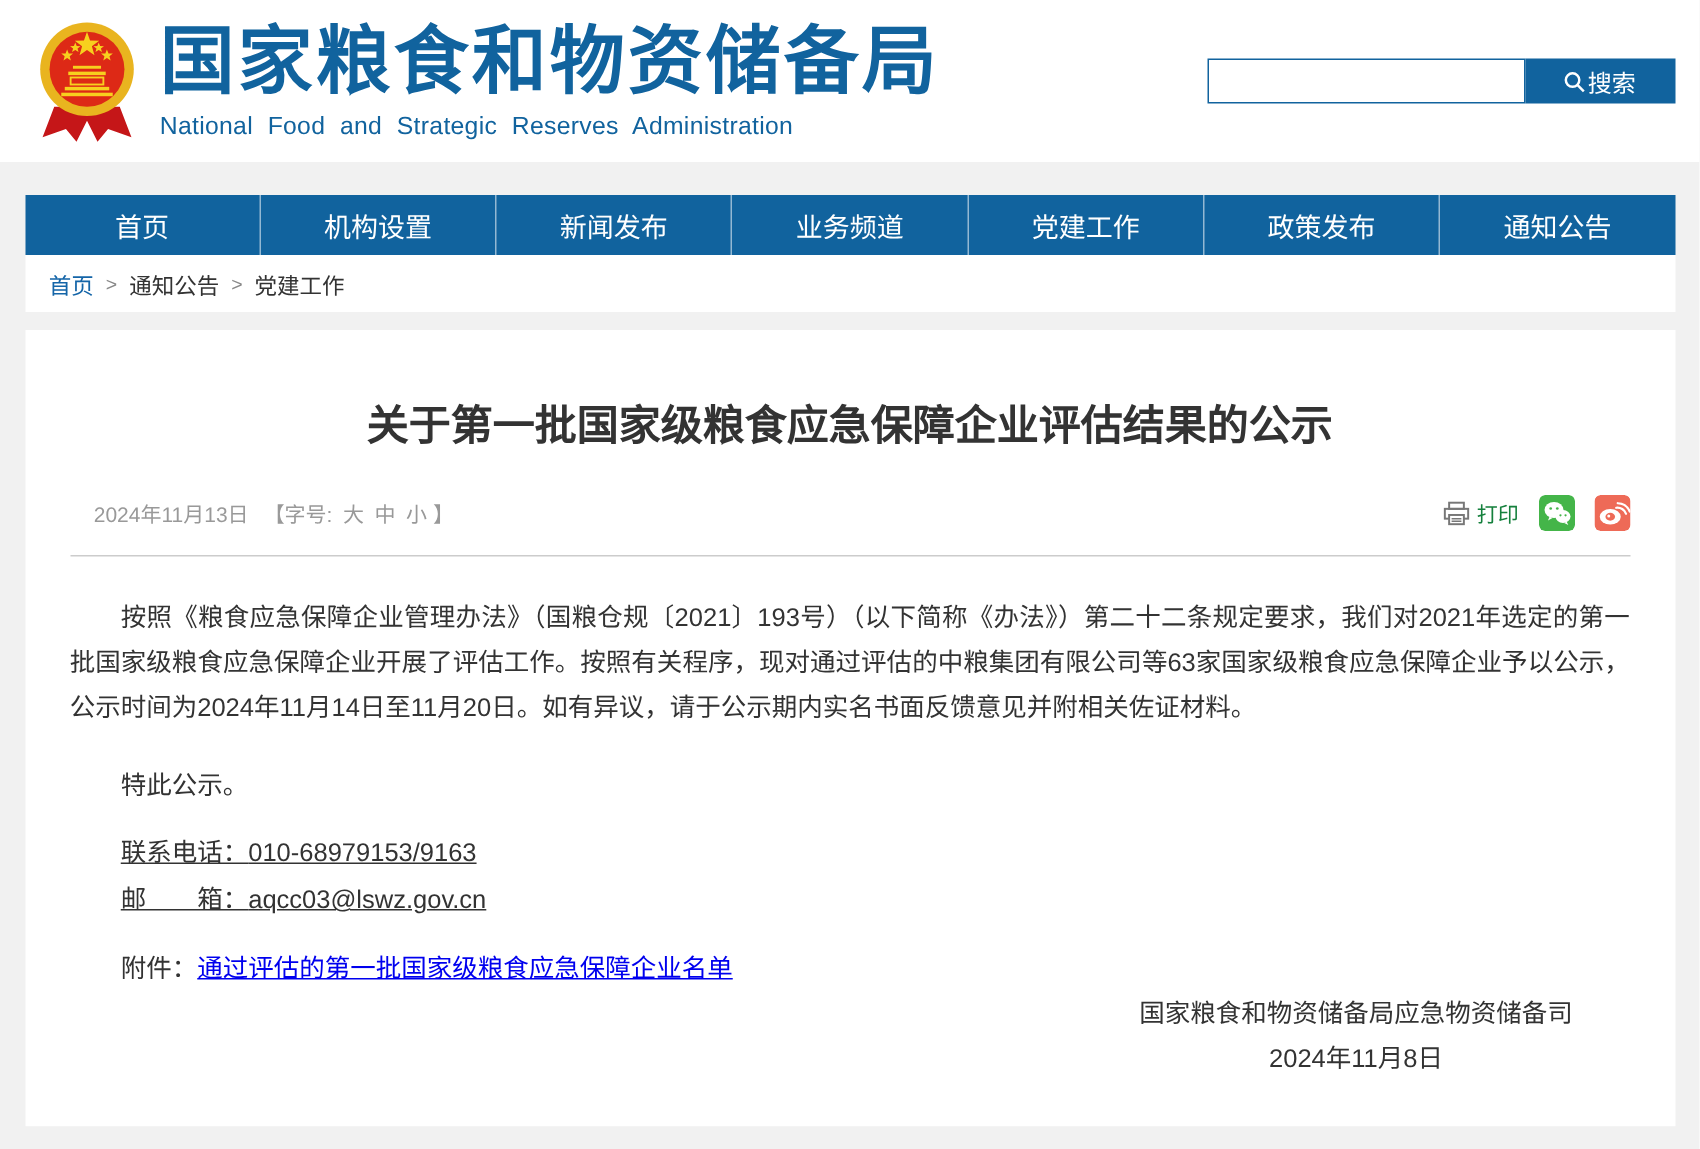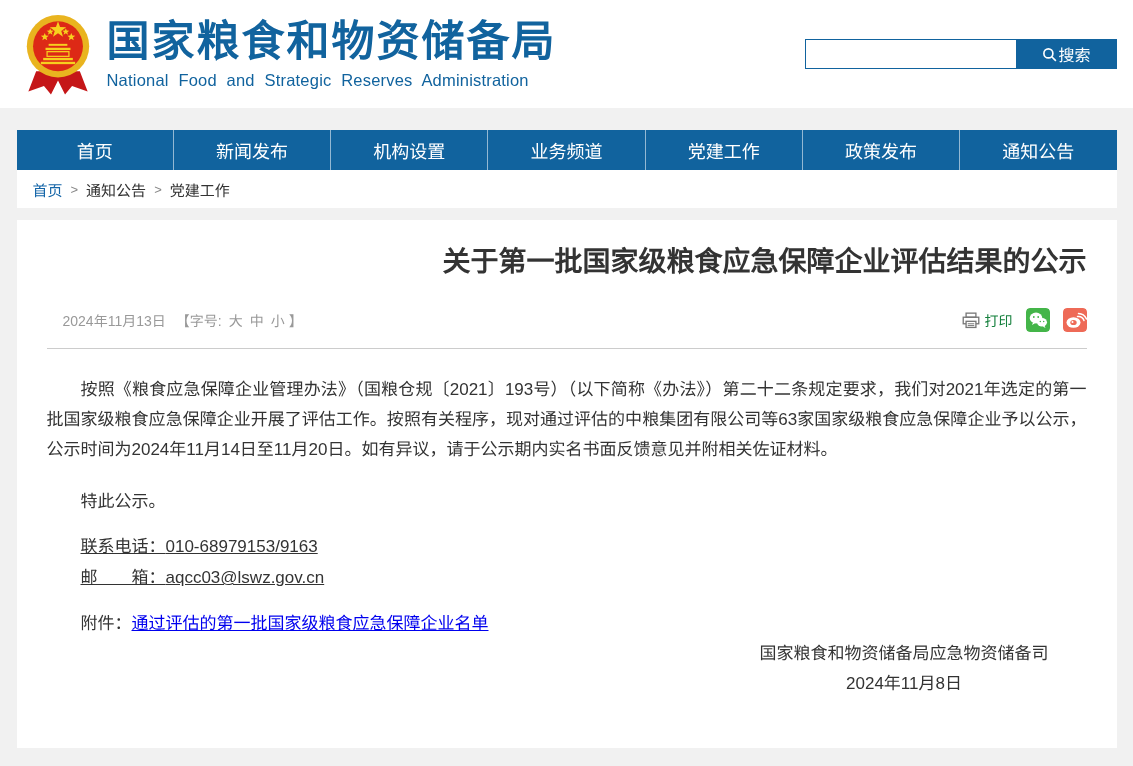--- a/index.html
+++ b/index.html
@@ -10,21 +10,21 @@
     color:#333;
   }
   .container { width:1100px; margin:0 auto; }
 
   
   .site-header { background:#fff; height:108px; width:100%; }
   .site-header .container { display:flex; align-items:center; height:100%; }
   .logo-wrap { width:78px; height:94px; flex:0 0 auto; margin-left:2px; cursor:pointer; }
   .brand { margin-left:10px; }
   .brand-cn {
-    color:#11639e; font-size:43px; font-weight:bold; letter-spacing:2px;
+    color:#11639e; font-size:50px; font-weight:bold; letter-spacing:2px;
     line-height:1.1; white-space:nowrap;
   }
   .brand-en {
     color:#11639e; font-size:16.5px; letter-spacing:0.2px; word-spacing:5px;
     margin-top:6px; white-space:nowrap;
   }
   .search-box { margin-left:auto; display:flex; align-items:center; }
   .search-input {
     width:212px; height:30px; border:1px solid #11639e; background:#fff;
     outline:none; padding:0 8px; font-size:14px;
@@ -47,22 +47,22 @@
   
   .breadcrumb-bar { background:#fff; height:38px; display:flex; align-items:center; padding-left:16px; font-size:15px; }
   .crumb-home { color:#1465a8; cursor:pointer; text-decoration:none; }
   .crumb-link { color:#333; cursor:pointer; text-decoration:none; }
   .crumb-sep { color:#888; margin:0 8px; font-size:13px; }
 
   
   .card-gap { height:12px; }
   .content-card { background:#fff; padding:0 30px 30px 30px; min-height:528px; }
   .article-title {
-    text-align:right; font-size:28px; font-weight:bold; color:#333;
-    padding-top:24px; line-height:1.3;
+    text-align:center; font-size:28px; font-weight:bold; color:#333;
+    padding-top:46px; line-height:1.3;
   }
   .meta-row {
     display:flex; align-items:center; margin-top:28px;
     padding-bottom:16px; border-bottom:1px solid #ccc;
     color:#999; font-size:14px;
   }
   .meta-left { display:flex; align-items:center; padding-left:16px; }
   .meta-date { margin-right:10px; }
   .fontsize-group { display:flex; align-items:center; }
   .fontsize-item { color:#999; cursor:pointer; margin-left:7px; text-decoration:none; }
@@ -122,22 +122,22 @@
       </button>
     </div>
   </div>
 </div>
 
 <div class="nav-gap"></div>
 
 <div class="container">
   <div class="main-nav">
     <div class="nav-item">首页</div>
+    <div class="nav-item">机构设置</div>
     <div class="nav-item">新闻发布</div>
-    <div class="nav-item">机构设置</div>
     <div class="nav-item">业务频道</div>
     <div class="nav-item">党建工作</div>
     <div class="nav-item">政策发布</div>
     <div class="nav-item">通知公告</div>
   </div>
 
   <div class="breadcrumb-bar">
     <a class="crumb-home">首页</a>
     <span class="crumb-sep">&gt;</span>
     <a class="crumb-link">通知公告</a>

